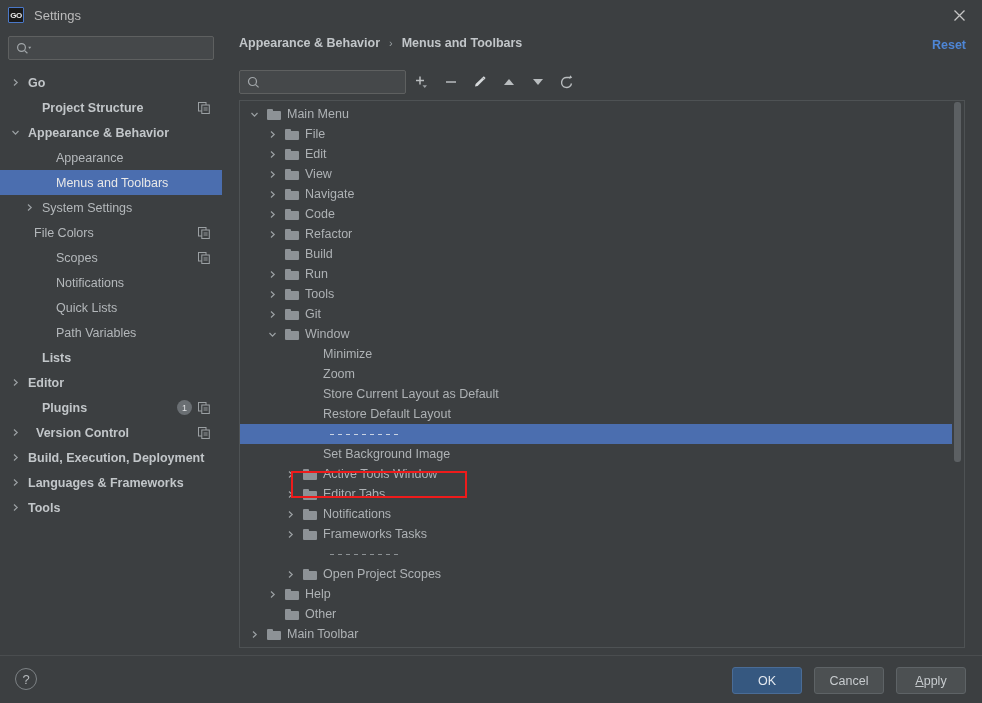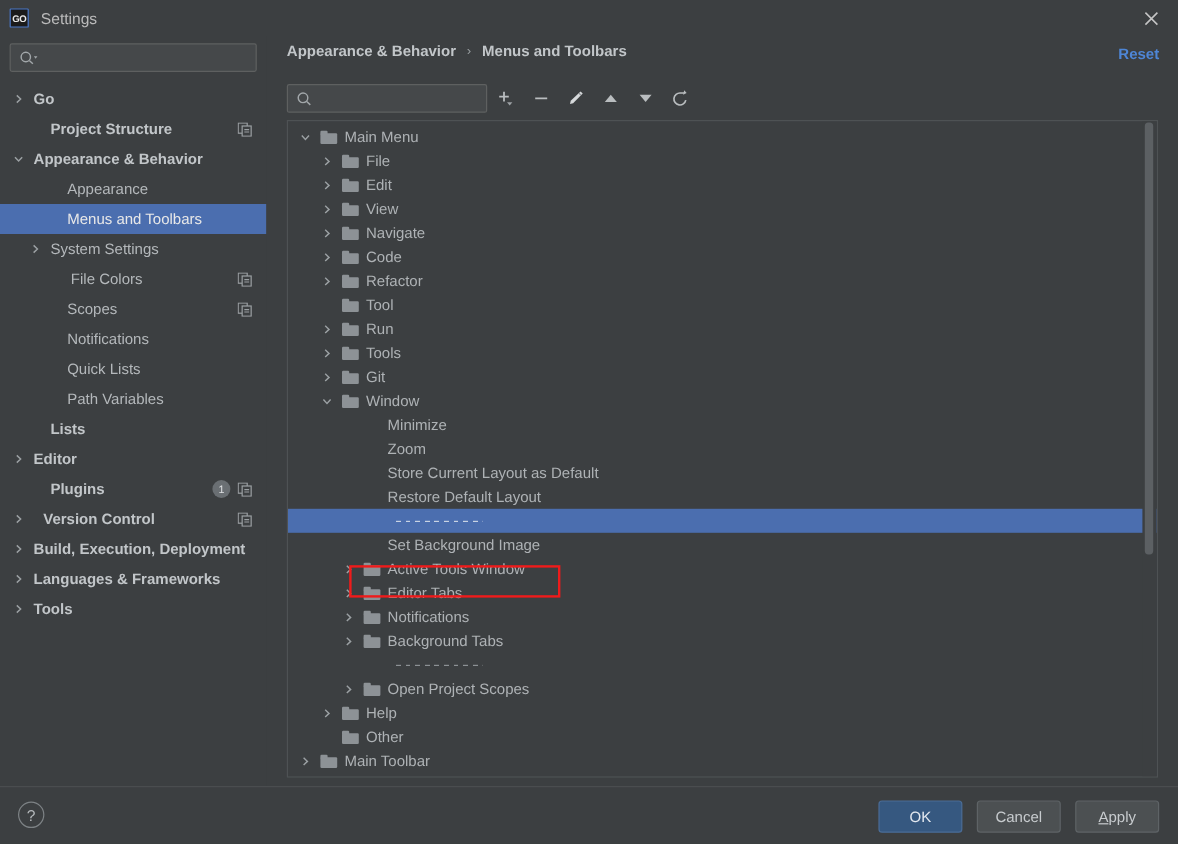--- a/index.html
+++ b/index.html
@@ -302,21 +302,21 @@
         <div class="nav-item">
           <span class="chev" style="margin-left:22px">
             <svg width="9" height="9" viewBox="0 0 9 9">
               <path d="M3 1.5 L6.2 4.5 L3 7.5" stroke="#9ba0a3" stroke-width="1.2" fill="none"></path>
             </svg>
           </span>
           <span class="nav-label" style="margin-left:6px">System Settings</span>
           <span class="spacer"></span>
         </div>
         <div class="nav-item">
-          <span class="nav-label" style="margin-left:59px">File Colors</span>
+          <span class="nav-label" style="margin-left:34px">File Colors</span>
           <span class="spacer"></span>
           <span class="copy-icon">
             <svg width="12" height="12" viewBox="0 0 12 12">
               <rect x="0.5" y="0.5" width="7.5" height="8.5" stroke="#9ba0a3" stroke-width="1" fill="none"></rect>
               <rect x="3.8" y="3" width="7.5" height="8.5" stroke="#9ba0a3" stroke-width="1" fill="#3c3f41"></rect>
               <path d="M5.6 6 L9.6 6 M5.6 8 L9.6 8" stroke="#9ba0a3" stroke-width="0.9"></path>
             </svg>
           </span>
         </div>
         <div class="nav-item">
@@ -554,21 +554,21 @@
               <span class="folder">
                 <i></i>
               </span>
               <span class="tlabel">Refactor</span>
             </div>
             <div class="trow">
               <span style="margin-left:45px"></span>
               <span class="folder">
                 <i></i>
               </span>
-              <span class="tlabel">Tool</span>
+              <span class="tlabel">Build</span>
             </div>
             <div class="trow">
               <span class="tchev" style="margin-left:26px">
                 <svg width="9" height="9" viewBox="0 0 9 9">
                   <path d="M3 1.5 L6.2 4.5 L3 7.5" stroke="#9ba0a3" stroke-width="1.2" fill="none"></path>
                 </svg>
               </span>
               <span style="width:6px"></span>
               <span class="folder">
                 <i></i>
@@ -678,21 +678,21 @@
             <div class="trow">
               <span class="tchev" style="margin-left:44px">
                 <svg width="9" height="9" viewBox="0 0 9 9">
                   <path d="M3 1.5 L6.2 4.5 L3 7.5" stroke="#9ba0a3" stroke-width="1.2" fill="none"></path>
                 </svg>
               </span>
               <span style="width:6px"></span>
               <span class="folder">
                 <i></i>
               </span>
-              <span class="tlabel">Background Tabs</span>
+              <span class="tlabel">Frameworks Tasks</span>
             </div>
             <div class="trow">
               <span class="sep-dash" style="margin-left:90px"></span>
             </div>
             <div class="trow">
               <span class="tchev" style="margin-left:44px">
                 <svg width="9" height="9" viewBox="0 0 9 9">
                   <path d="M3 1.5 L6.2 4.5 L3 7.5" stroke="#9ba0a3" stroke-width="1.2" fill="none"></path>
                 </svg>
               </span>

